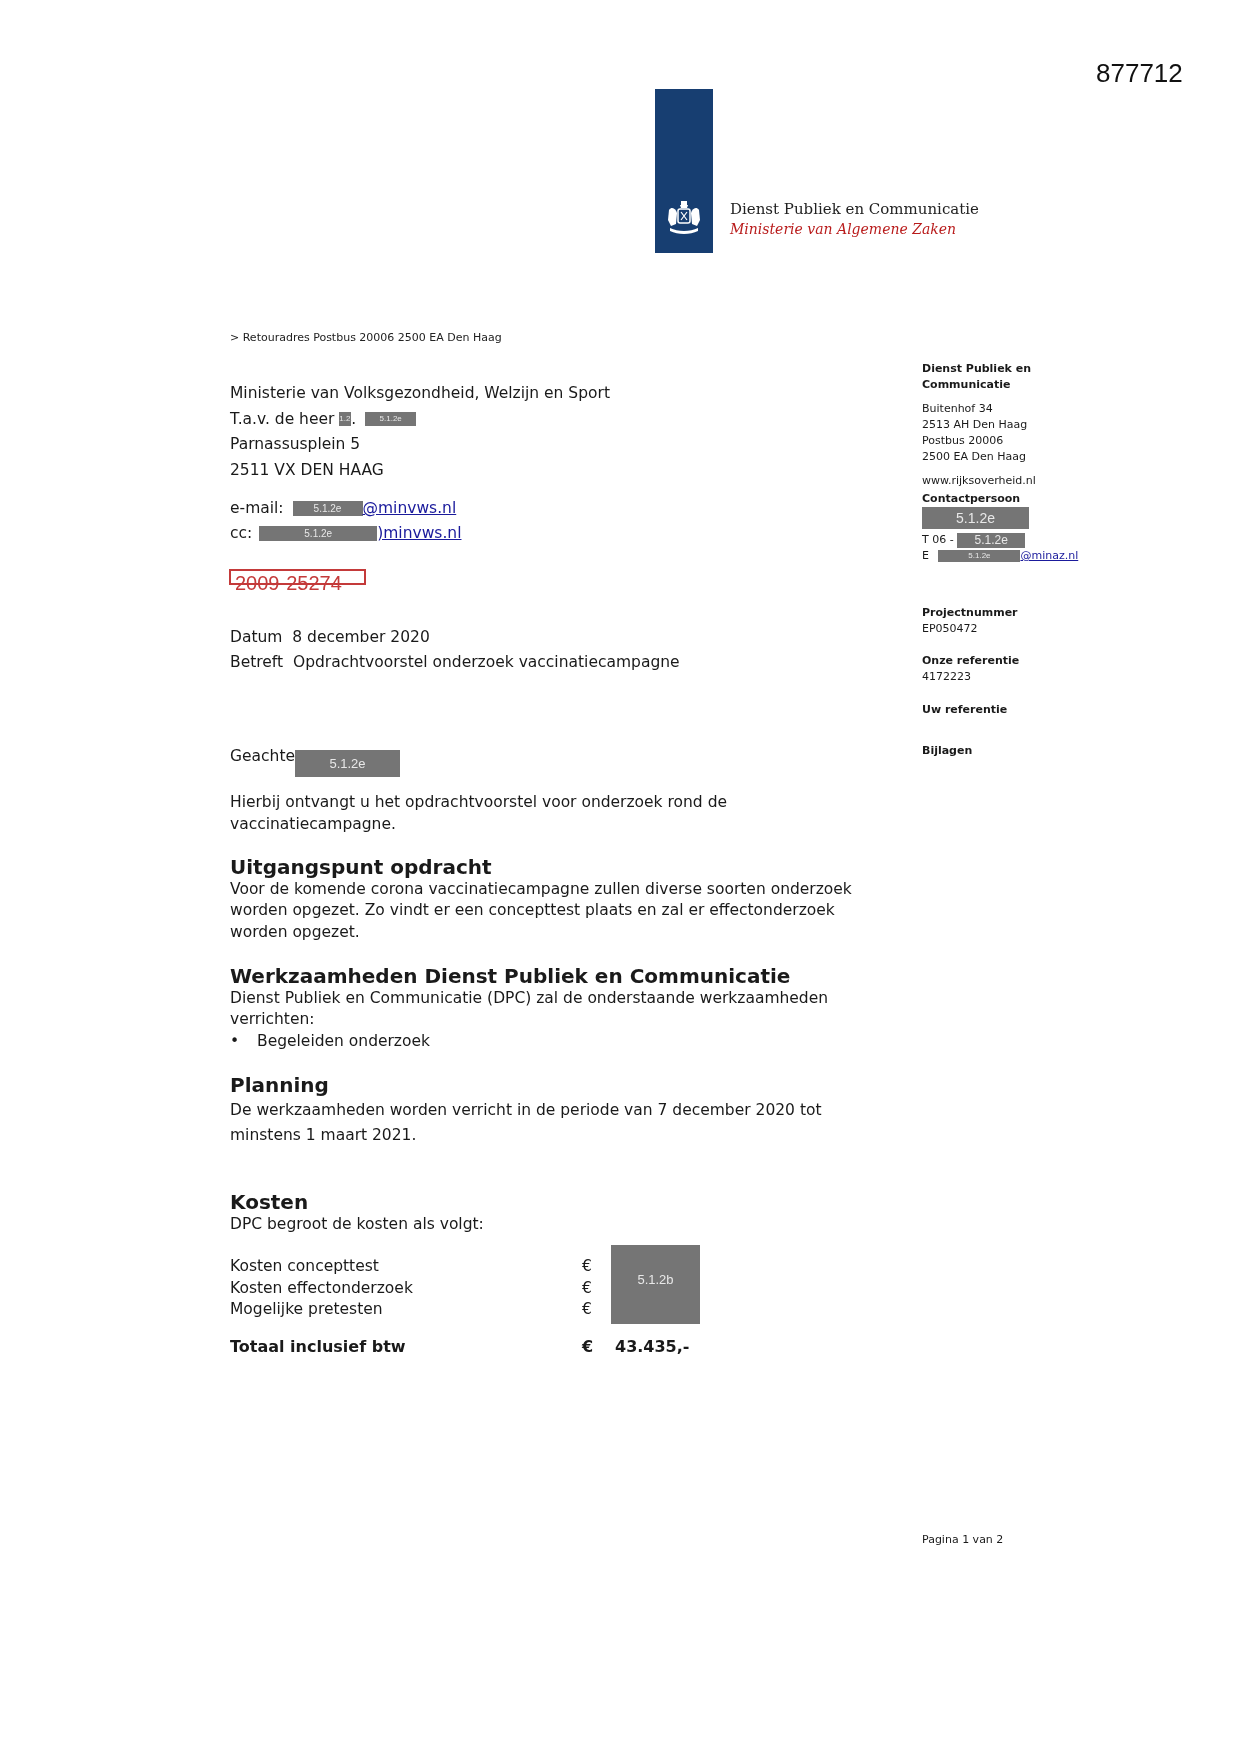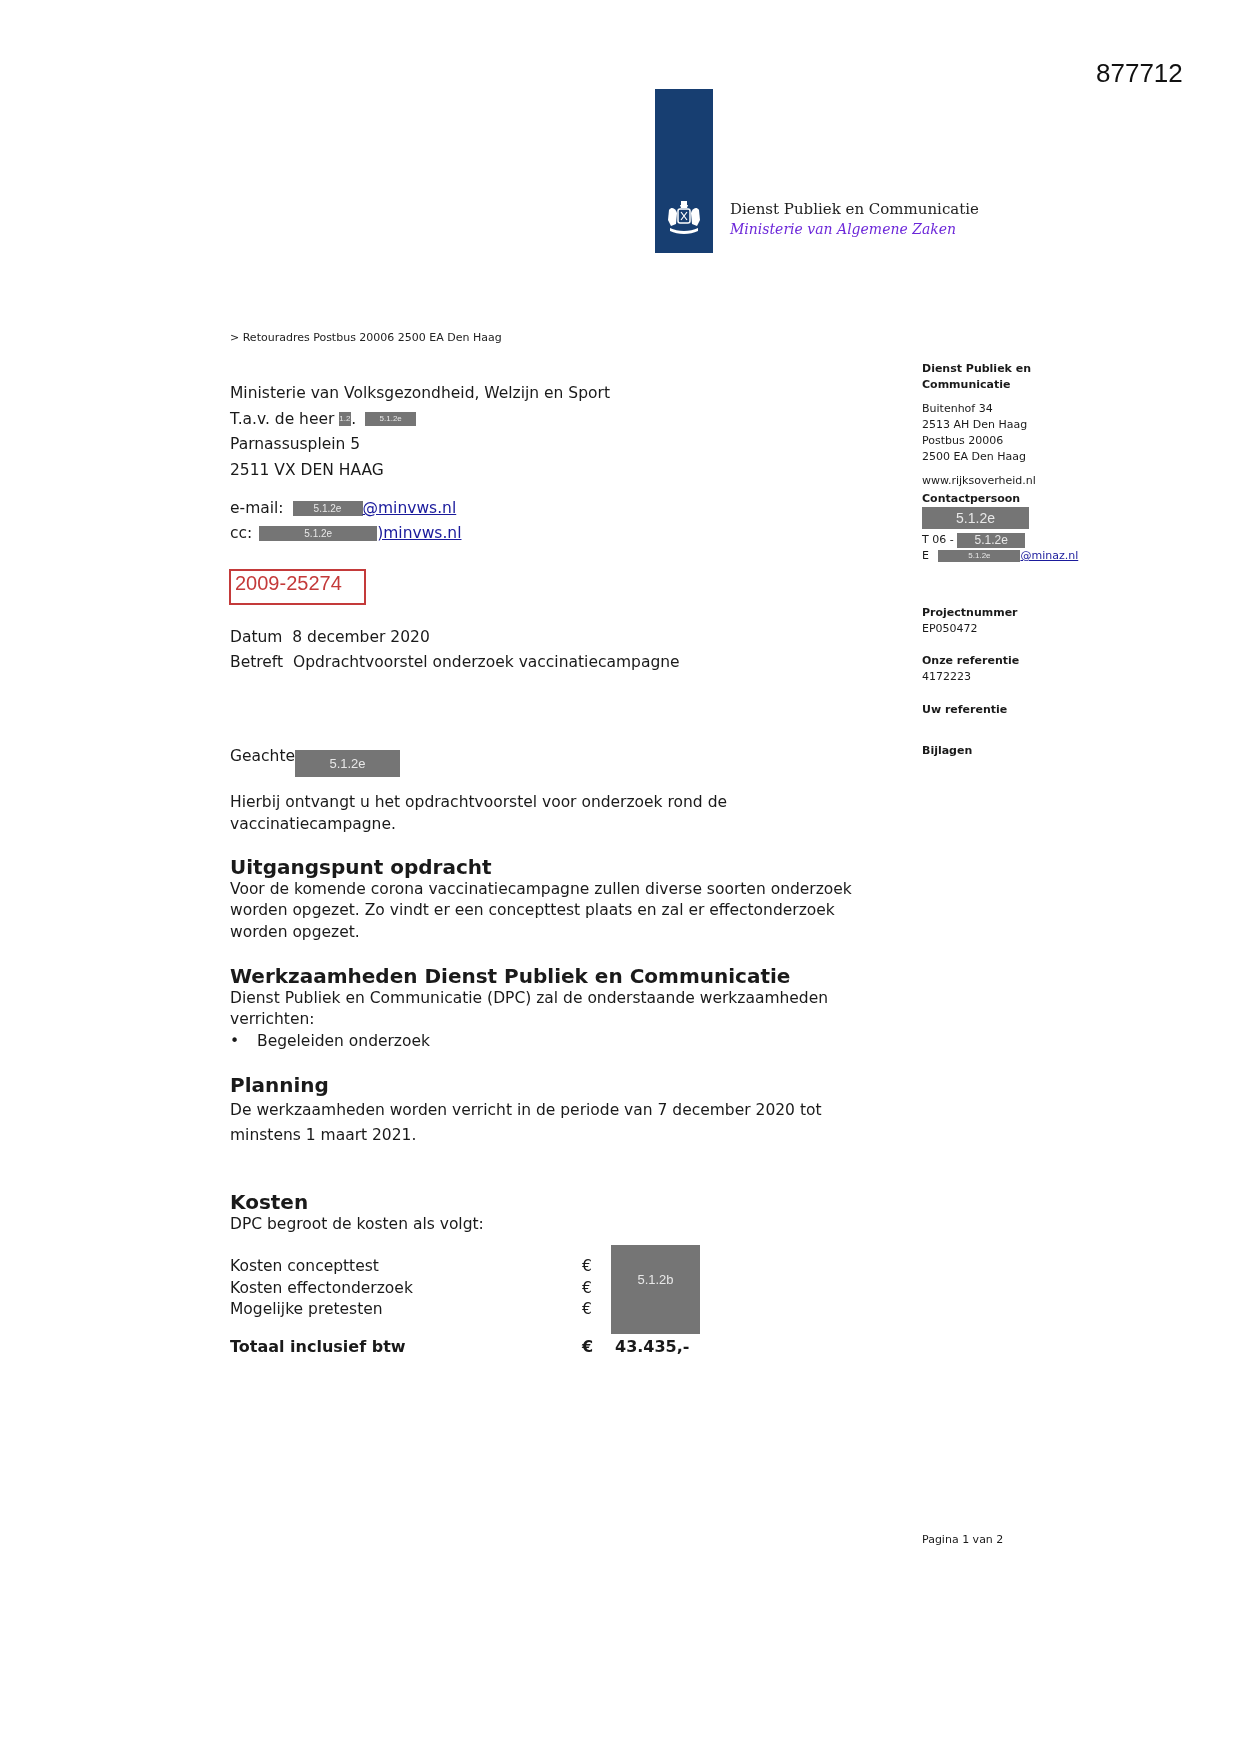--- a/index.html
+++ b/index.html
@@ -2,21 +2,21 @@
 <html><head>
 <meta charset="utf-8">
 <style>
   * { margin:0; padding:0; box-sizing:border-box; }
   html, body { width:1241px; height:1754px; background:#ffffff; overflow:hidden; }
   body { position:relative; font-family:"DejaVu Sans", sans-serif; color:#1a1a1a; }
   .abs { position:absolute; white-space:nowrap; }
   .docnum { font-family:"Liberation Sans", sans-serif; font-size:26px; color:#111;text-align:right; }
   .logo-bar { background:#173e71; }
   .logo-text1 { font-family:"DejaVu Serif", serif; font-size:15px; color:#222; }
-  .logo-text2 { font-family:"DejaVu Serif", serif; font-size:14px; font-style:italic; color:#6d28d9; }
+  .logo-text2 { font-family:"DejaVu Serif", serif; font-size:14px; font-style:italic; color:#b91c1c; }
   .retour { font-size:11px; color:#222; }
   .addr { font-size:15.5px; line-height:25.5px; color:#1a1a1a; }
   .redact { display:inline-block; background:#757575; color:#e8e8e8; font-family:"Liberation Sans", sans-serif; text-align:center; vertical-align:middle; }
   .link { color:#1a1a9c; text-decoration:underline; }
   .refbox { border:2px solid #c43a3a; color:#c43a3a; font-family:"Liberation Sans", sans-serif; font-size:20px; padding:1px 4px; }
   .body-text { font-size:15.5px; line-height:21.5px; color:#1a1a1a; }
   .heading { font-weight:bold; font-size:20px; }
   .side-h { font-size:11px; font-weight:bold; color:#1a1a1a; line-height:16px; }
   .side-t { font-size:11px; color:#1a1a1a; line-height:16px; }
   .side-link { color:#1a1a9c; text-decoration:underline; }
@@ -59,21 +59,21 @@
 
 <div class="abs addr" style="left:230px; top:496px;">
   <span>e-mail:</span>
   <span class="redact" style="width:70px; height:15px; font-size:10px; line-height:15px; margin-left:4px;">5.1.2e</span><span class="link">@minvws.nl</span>
 </div>
 <div class="abs addr" style="left:230px; top:521px;">
   <span>cc:</span>
   <span class="redact" style="width:118px; height:15px; font-size:10px; line-height:15px; margin-left:2px;">5.1.2e</span><span class="link">)minvws.nl</span>
 </div>
 
-<div class="abs refbox" style="left:229px; top:569px; width:137px; height:36px;">2009-25274</div>
+<div class="abs refbox" style="left:229px; top:569px; width:137px; height:16px;">2009-25274</div>
 
 <div class="abs body-text" style="left:230px; top:627px;">
   <span>Datum</span>&nbsp;
   <span>8 december 2020</span>
 </div>
 <div class="abs body-text" style="left:230px; top:652px;">
   <span>Betreft</span>&nbsp;
   <span>Opdrachtvoorstel onderzoek vaccinatiecampagne</span>
 </div>
 
@@ -114,21 +114,21 @@
 <div class="abs body-text" style="left:230px; top:1256px;">
   <div><span>Kosten concepttest</span></div>
   <div><span>Kosten effectonderzoek</span></div>
   <div><span>Mogelijke pretesten</span></div>
 </div>
 <div class="abs body-text" style="left:582px; top:1256px;">
   <div>€</div>
   <div>€</div>
   <div>€</div>
 </div>
-<div class="abs redact" style="left:611px; top:1245px; width:89px; height:89px; font-size:13px; line-height:69px;">5.1.2b</div>
+<div class="abs redact" style="left:611px; top:1245px; width:89px; height:79px; font-size:13px; line-height:69px;">5.1.2b</div>
 
 <div class="abs body-text" style="left:230px; top:1336px; font-weight:bold; font-size:16px;">Totaal inclusief btw</div>
 <div class="abs body-text" style="left:582px; top:1336px; font-weight:bold; font-size:16px;">€</div>
 <div class="abs body-text" style="left:615px; top:1336px; font-weight:bold; font-size:16px;">43.435,-</div>
 
 <div class="abs" style="left:922px; top:361px;">
   <div class="side-h">Dienst Publiek en</div>
   <div class="side-h">Communicatie</div>
   <div style="height:8px"></div>
   <div class="side-t">Buitenhof 34</div>

